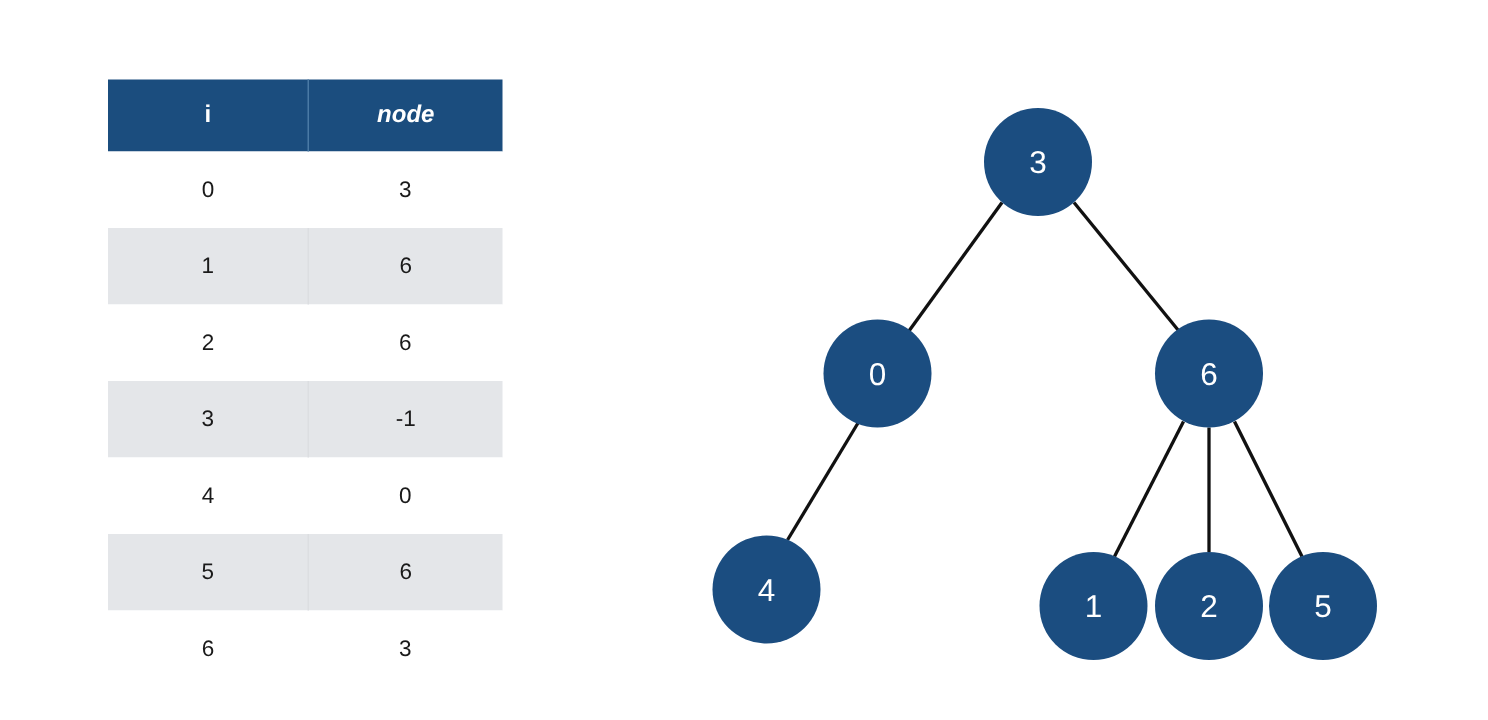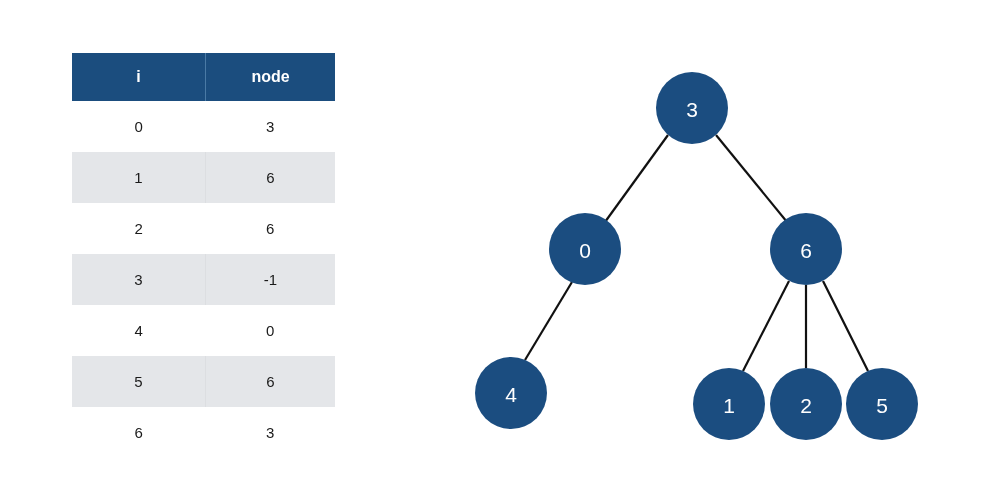--- a/index.html
+++ b/index.html
@@ -43,20 +43,21 @@
     vertical-align: middle;
     padding: 0;
     border: none;
   }
   table.data-table th.col-i {
     width: 133px;
     border-right: 1px solid #4a7aa5;
   }
   table.data-table th.col-node {
     width: 129px;
+    font-style: italic;
   }
   table.data-table td {
     height: 51px;
     text-align: center;
     vertical-align: middle;
     font-size: 15px;
     color: #1a1a1a;
     padding: 0;
     border: none;
   }

